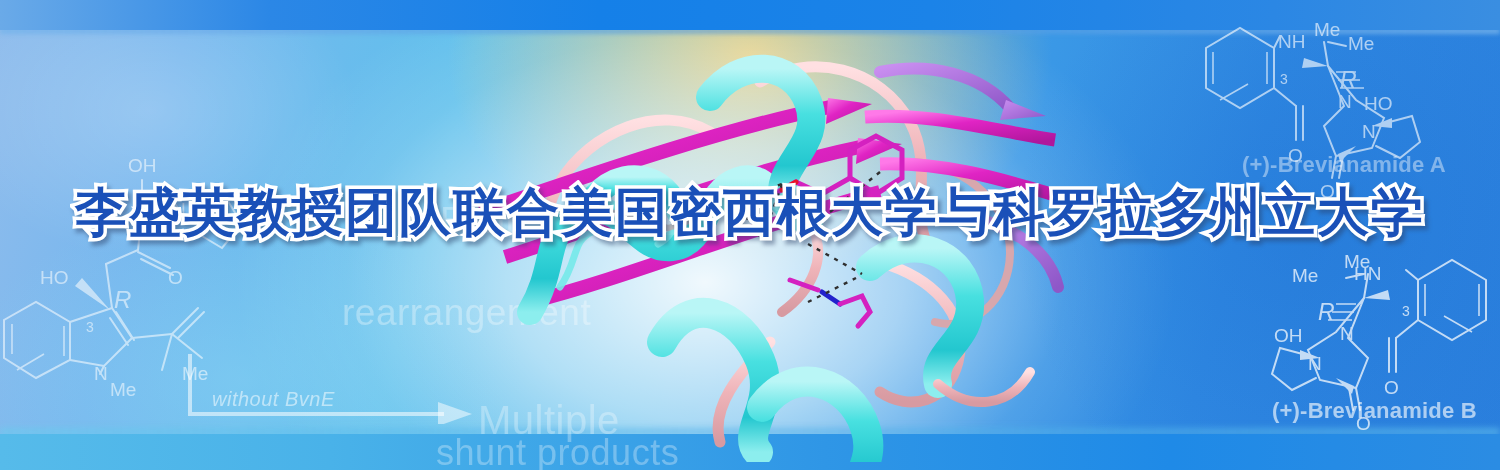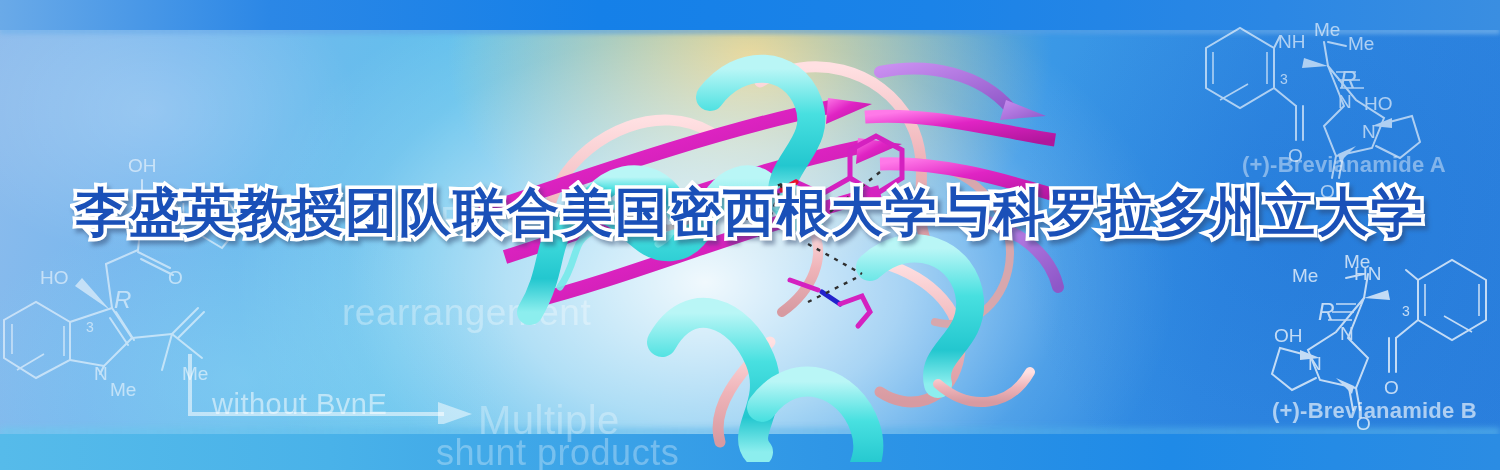--- a/index.html
+++ b/index.html
@@ -59,21 +59,21 @@
   .faint {
     position: absolute;
     color: rgba(255,255,255,0.34);
     font-weight: 400;
     white-space: nowrap;
     letter-spacing: 0.5px;
     pointer-events: none;
   }
   #faint-bvne     { left: 400px; top: 200px;  font-size: 37px; color: rgba(255,255,255,0.30); margin-left: 40px; }
   #faint-rearr    { left: 342px; top: 292px;  font-size: 37px; color: rgba(255,255,255,0.33); }
-  #faint-without  { left: 212px; top: 388px;  font-size: 29px; color: rgba(255,255,255,0.52); }
+  #faint-without  { left: 212px; top: 388px;  font-size: 20px; color: rgba(255,255,255,0.52); font-style: italic; }
   #faint-multiple { left: 478px; top: 398px;  font-size: 40px; color: rgba(255,255,255,0.30); }
   #faint-shunt    { left: 436px; top: 432px;  font-size: 36px; color: rgba(255,255,255,0.30); }
 
   .scheme-arrow {
     position: absolute;
     left: 186px; top: 352px;
     width: 286px; height: 72px;
   }
   .scheme-arrow svg { display:block; }
 

